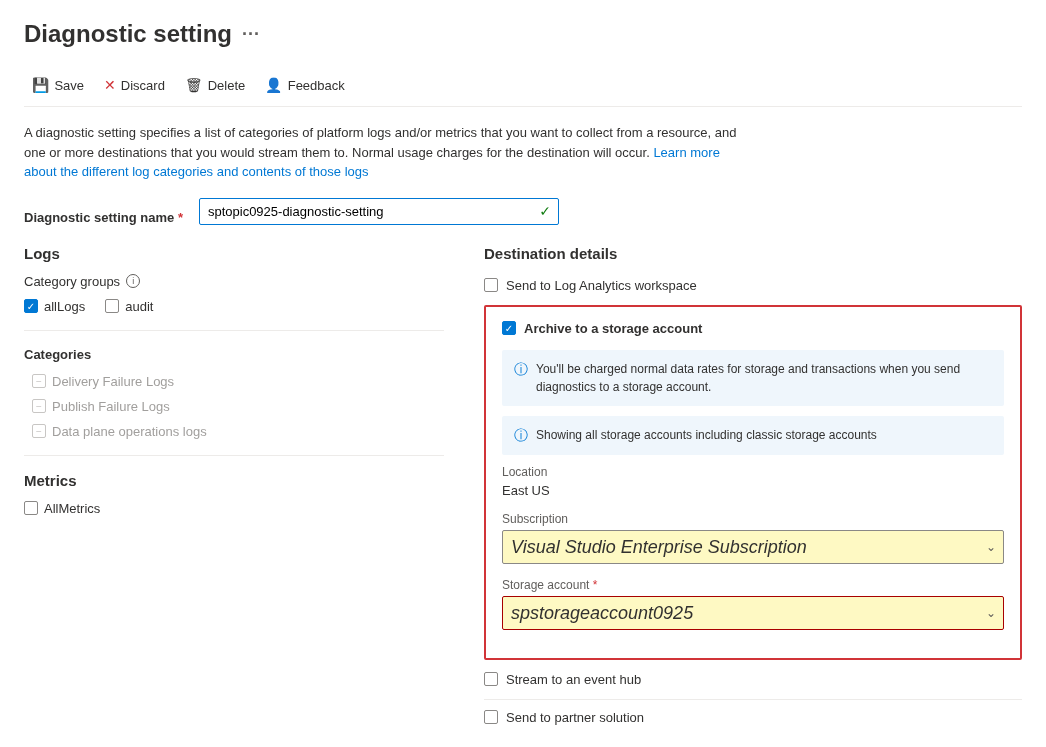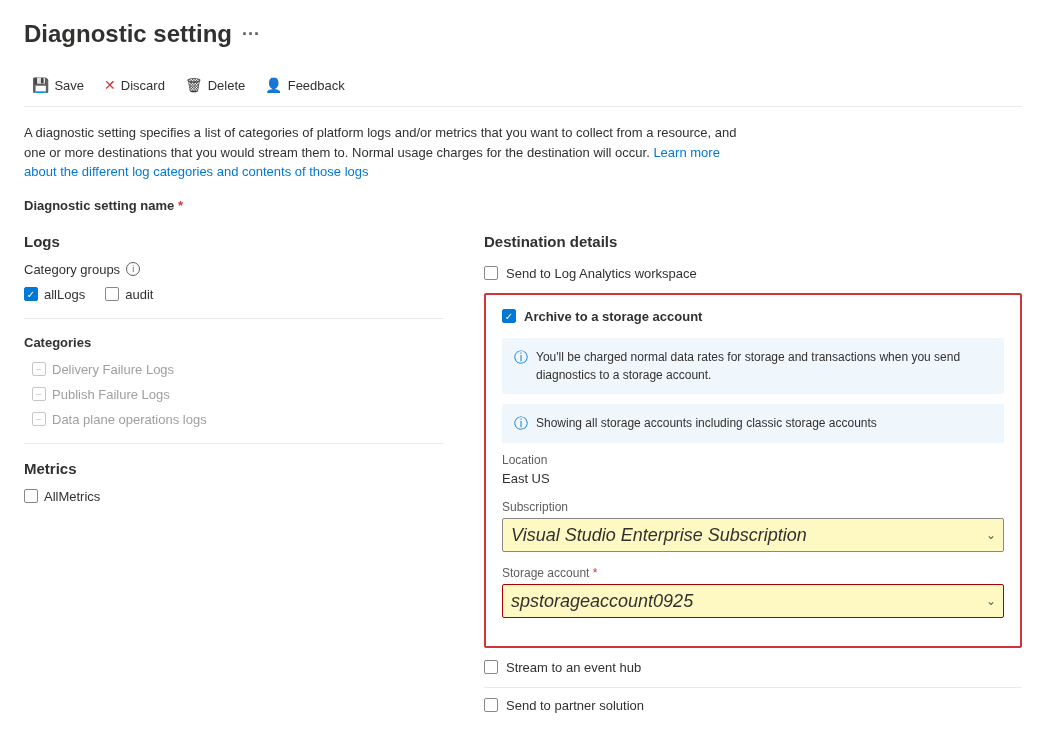--- a/index.html
+++ b/index.html
@@ -113,20 +113,24 @@
   <div class="description">
     <span>A diagnostic setting specifies a list of categories of platform logs and/or metrics that you want to collect from a resource, and one or more destinations that you would stream them to. Normal usage charges for the destination will occur.</span>
     <a href="#">Learn more about the different log categories and contents of those logs</a>
   </div>
 
   <div class="setting-name-row">
     <label class="setting-name-label">
       <span>Diagnostic setting name</span>
       <span class="required"> *</span>
     </label>
+    <div class="setting-name-input-wrapper">
+      <input class="setting-name-input" type="text" value="sptopic0925-diagnostic-setting" style="">
+      <span class="input-check">✓</span>
+    </div>
   </div>
 
   <div class="main-layout">
 
     <div class="left-panel">
 
       <div class="section-title">Logs</div>
 
       <div class="category-groups">
         <div class="category-groups-label">

